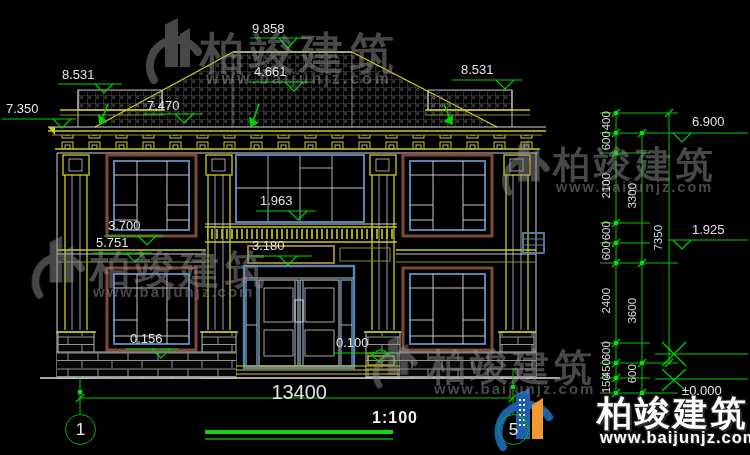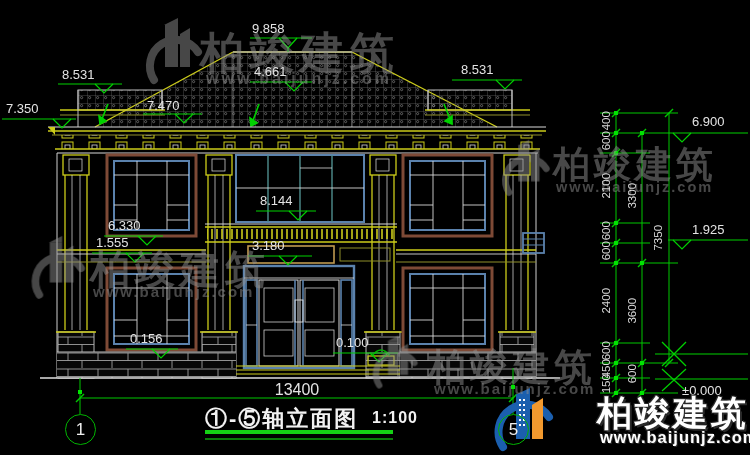--- a/index.html
+++ b/index.html
@@ -3,21 +3,21 @@
 <meta charset="utf-8">
 <style>
   html,body{margin:0;padding:0;background:#000;}
   .stage{position:relative;width:750px;height:455px;background:#000;overflow:hidden;
          font-family:"Liberation Sans",sans-serif;}
   svg{position:absolute;left:0;top:0;}
   .lbl{position:absolute;color:#e3e3e3;font-size:13px;line-height:1;white-space:nowrap;
        font-family:Liberation Sans, sans-serif;}
   .vlbl{position:absolute;width:44px;text-align:center;color:#d8d8d8;font-size:11.5px;line-height:1;
         transform:rotate(-90deg);transform-origin:center;white-space:nowrap;}
-  .dim-big{position:absolute;color:#e3e3e3;font-size:16px;text-align:center;}
+  .dim-big{position:absolute;color:#e3e3e3;font-size:20px;text-align:right;}
   .axis-circle{position:absolute;width:29px;height:29px;border:1.6px solid #00b400;border-radius:50%;
         color:#efefef;font-size:17px;display:flex;align-items:center;justify-content:center;}
   .title-cn{position:absolute;color:#f2f2f2;font-size:22px;letter-spacing:2px;font-weight:bold;}
   .title-scale{position:absolute;color:#f2f2f2;font-size:16px;font-weight:bold;letter-spacing:1px;}
   .underline-thick{position:absolute;background:#15d215;height:4px;}
   .underline-thin{position:absolute;background:#0a7a0a;height:2px;}
   .wm{position:absolute;color:#8f8f8f;opacity:.5;font-weight:bold;}
   .wm-brand{font-size:44px;letter-spacing:6px;}
   .wm-url{font-size:16px;letter-spacing:3px;}
   .logo-brand{position:absolute;color:#fff;font-weight:bold;font-size:35px;letter-spacing:3px;
@@ -426,23 +426,23 @@
   <span class="wm wm-brand" style="left:428px;top:342px;font-size:38px;letter-spacing:4px;">柏竣建筑</span>
   <span class="wm wm-url" style="left:434px;top:380px;font-size:15px;letter-spacing:2px;">www.baijunjz.com</span>
 
   <span class="lbl" style="left:252px;top:22px;">9.858</span>
   <span class="lbl" style="left:62px;top:68px;">8.531</span>
   <span class="lbl" style="left:254px;top:65px;">4.661</span>
   <span class="lbl" style="left:6px;top:102px;">7.350</span>
   <span class="lbl" style="left:147px;top:99px;text-align:center;">7.470</span>
   <span class="lbl" style="left:461px;top:63px;">8.531</span>
   <span class="lbl" style="left:692px;top:115px;">6.900</span>
-  <span class="lbl" style="left:260px;top:194px;">8.144</span>
-  <span class="lbl" style="left:108px;top:219px;">6.330</span>
-  <span class="lbl" style="left:96px;top:236px;">1.555</span>
+  <span class="lbl" style="left:260px;top:194px;">1.963</span>
+  <span class="lbl" style="left:108px;top:219px;">3.700</span>
+  <span class="lbl" style="left:96px;top:236px;">5.751</span>
   <span class="lbl" style="left:252px;top:239px;">3.180</span>
   <span class="lbl" style="left:692px;top:223px;">1.925</span>
   <span class="lbl" style="left:130px;top:332px;">0.156</span>
   <span class="lbl" style="left:336px;top:336px;">0.100</span>
   <span class="lbl" style="left:682px;top:337px;margin-top:47px;">±0.000</span>
 
   <span class="vlbl" style="left:585px;top:115px;">400</span>
   <span class="vlbl" style="left:585px;top:135px;">600</span>
   <span class="vlbl" style="left:585px;top:180px;">2100</span>
   <span class="vlbl" style="left:585px;top:225px;">600</span>
@@ -460,20 +460,19 @@
 
   <span class="dim-big" style="left:267px;top:381px;width:60px;">13400</span>
 
   <div class="axis-circle" style="left:65px;top:414px;">
       <span>1</span>
     </div>
   <div class="axis-circle" style="left:498px;top:414px;">
       <span>5</span>
     </div>
 
-  <span class="title-cn" style="left:205px;top:404px;">①-⑤轴立面图</span>
   <span class="title-scale" style="left:372px;top:409px;text-align:center;">1:100</span>
   <div class="underline-thick" style="left:205px;top:430px;width:188px;"></div>
   <div class="underline-thin" style="left:205px;top:438px;width:188px;"></div>
 
   <span class="logo-brand" style="left:597px;top:390px;">柏竣建筑</span>
   <span class="logo-url" style="left:600px;top:428px;">www.baijunjz.com</span>
 </div>
 
 </body></html>

